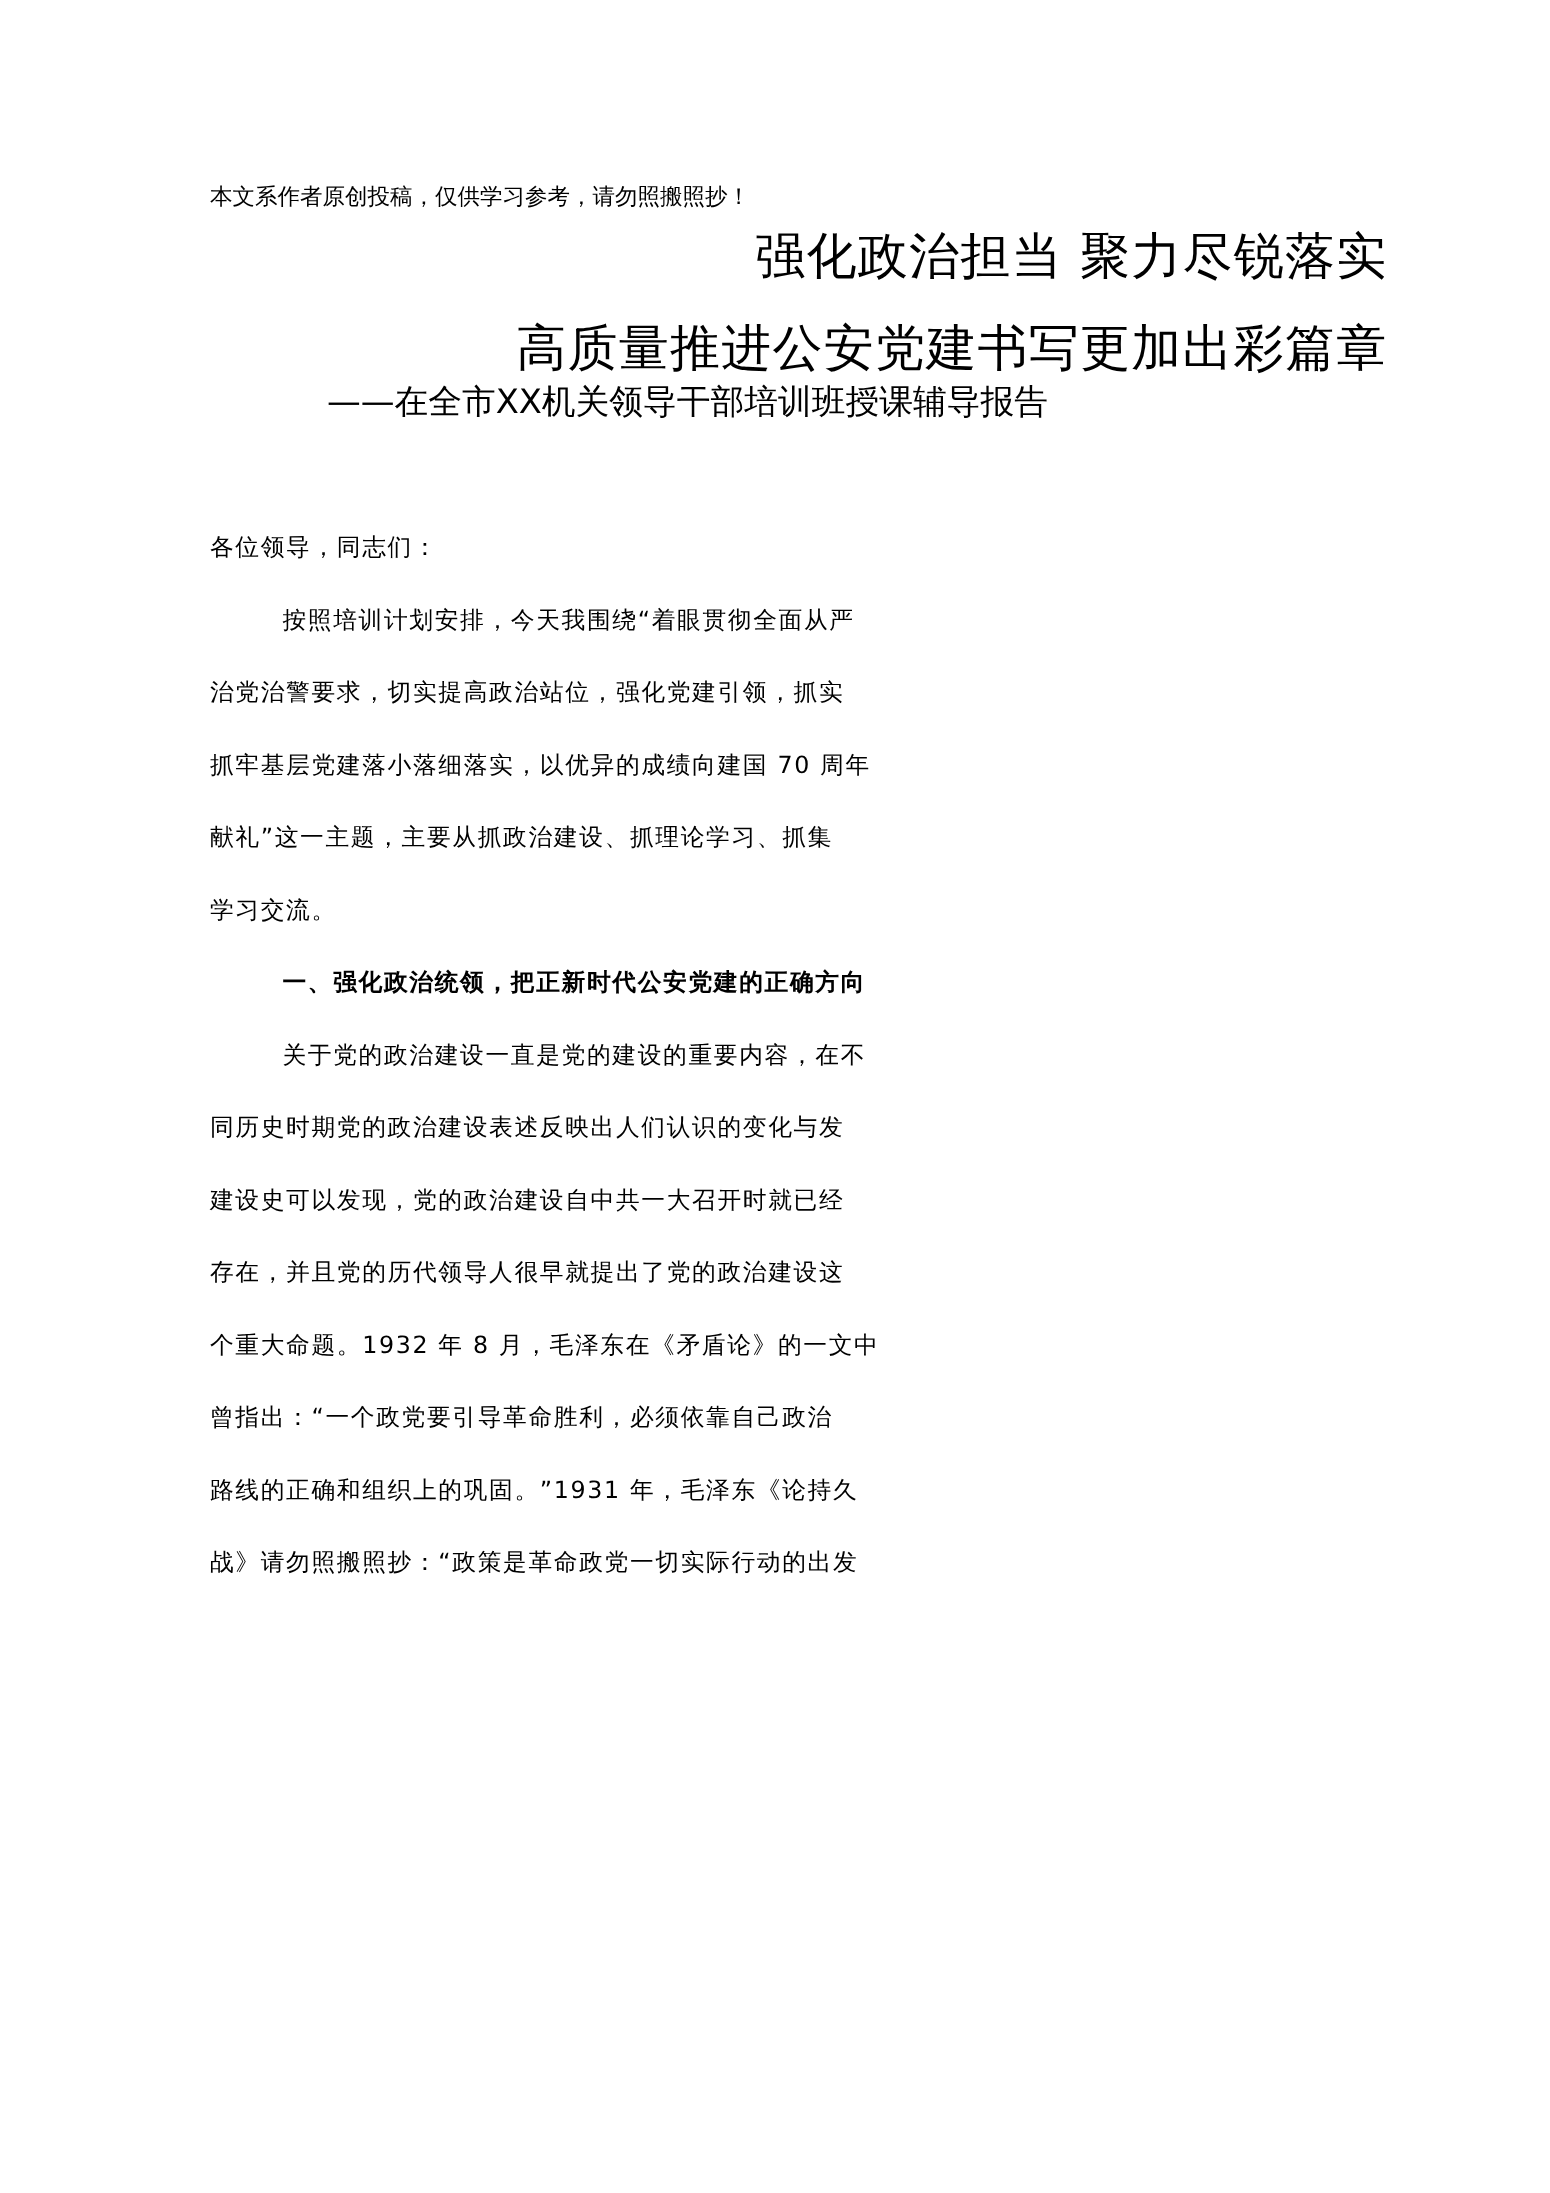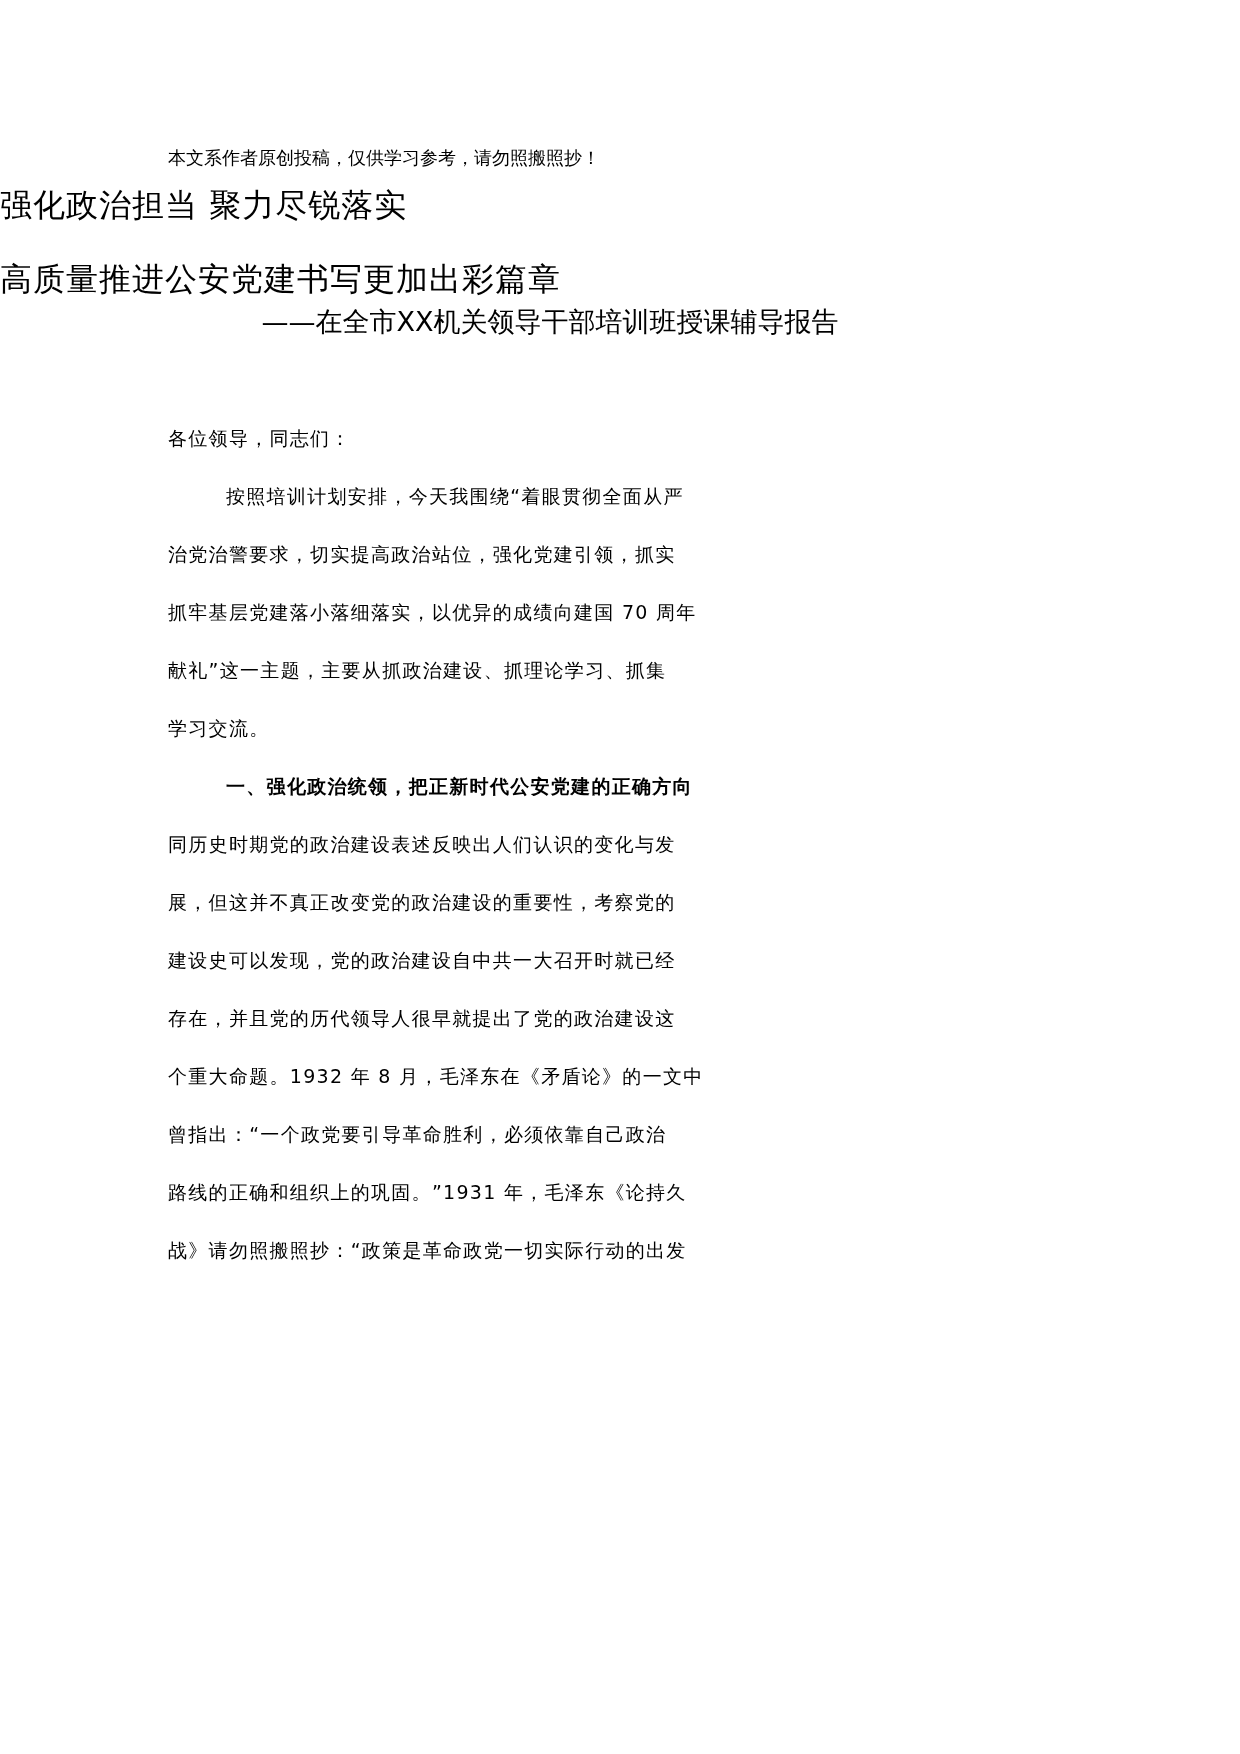--- a/index.html
+++ b/index.html
@@ -1,20 +1,20 @@
 <!DOCTYPE html>
 <html><head>
   <meta charset="utf-8">
   <style>
     html, body { margin: 0; padding: 0; background: #ffffff; }
     body { width: 1240px; height: 1754px; position: relative; overflow: hidden;
       font-family: "DejaVu Sans", "Liberation Sans", sans-serif; color: #000; }
     .page { position: absolute; left: 0; top: 0; width: 1027px; height: 1754px; background: #fff; text-decoration: underline; }
     .note { position: absolute; left: 168px; top: 146px; font-size: 18px; line-height: 24px; letter-spacing: 0px; white-space: nowrap; }
-    .title { position: absolute; left: 0; width: 1110px; text-align: left; font-size: 32px; line-height: 50px; white-space: nowrap; letter-spacing: 1px; }
+    .title { position: absolute; left: 0; width: 1110px; text-align: right; font-size: 40px; line-height: 50px; white-space: nowrap; letter-spacing: 1px; }
     .t1 { top: 180px; }
     .t2 { top: 254px; left: 0; width: 1110px; }
     .subtitle { position: absolute; left: 0; width: 1100px; text-align: center; top: 302px; font-size: 27px; line-height: 40px; white-space: nowrap; }
     .body { position: absolute; left: 168px; top: 409px; width: 775px; }
     .line { height: 58px; font-size: 19px; line-height: 58px; white-space: nowrap; letter-spacing: 1.3px; }
     .indent { padding-left: 58px; }
     .heading { font-weight: bold; }
   </style>
 </head>
 <body>
@@ -26,22 +26,22 @@
   <div class="subtitle">——在全市XX机关领导干部培训班授课辅导报告</div>
 
   <div class="body">
     <div class="line">各位领导，同志们：</div>
     <div class="line indent">按照培训计划安排，今天我围绕“着眼贯彻全面从严</div>
     <div class="line">治党治警要求，切实提高政治站位，强化党建引领，抓实</div>
     <div class="line">抓牢基层党建落小落细落实，以优异的成绩向建国 70 周年</div>
     <div class="line">献礼”这一主题，主要从抓政治建设、抓理论学习、抓集</div>
     <div class="line">学习交流。</div>
     <div class="line indent heading">一、强化政治统领，把正新时代公安党建的正确方向</div>
+    <div class="line indent">关于党的政治建设一直是党的建设的重要内容，在不</div>
     <div class="line">同历史时期党的政治建设表述反映出人们认识的变化与发</div>
-    <div class="line">展，但这并不真正改变党的政治建设的重要性，考察党的</div>
     <div class="line">建设史可以发现，党的政治建设自中共一大召开时就已经</div>
     <div class="line">存在，并且党的历代领导人很早就提出了党的政治建设这</div>
     <div class="line">个重大命题。1932 年 8 月，毛泽东在《矛盾论》的一文中</div>
     <div class="line">曾指出：“一个政党要引导革命胜利，必须依靠自己政治</div>
     <div class="line">路线的正确和组织上的巩固。”1931 年，毛泽东《论持久</div>
     <div class="line">战》请勿照搬照抄：“政策是革命政党一切实际行动的出发</div>
   </div>
 </div>
 
 </body></html>

